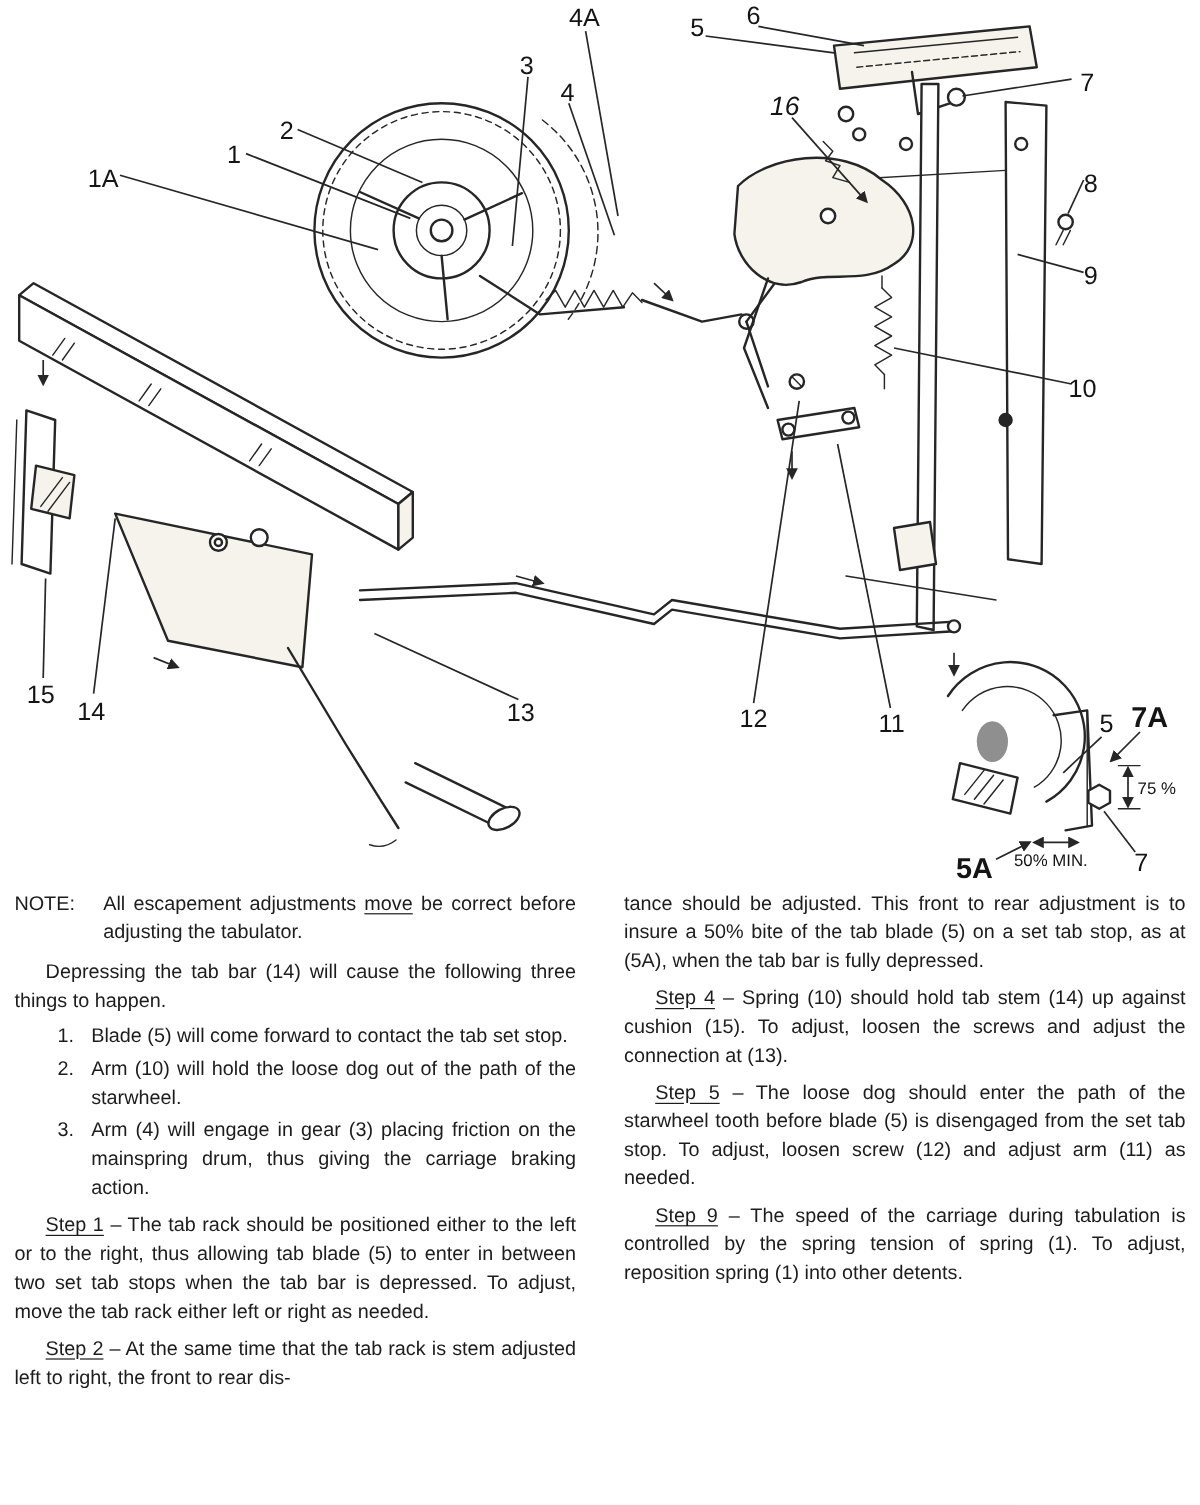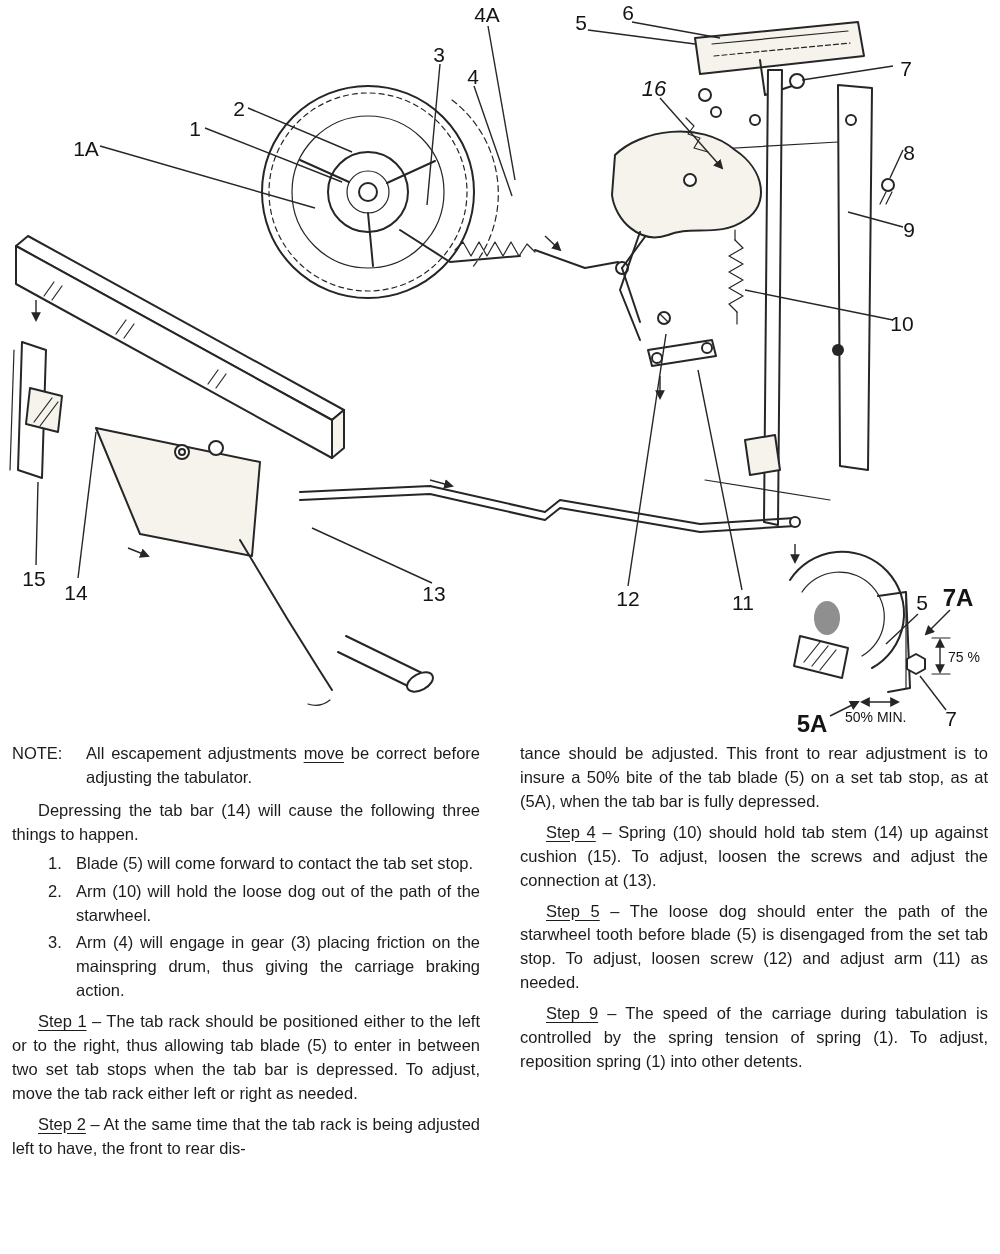--- a/index.html
+++ b/index.html
@@ -254,21 +254,21 @@
       <div class="li">
         <span class="li-num">2.</span>
         <span class="li-text">Arm (10) will hold the loose dog out of the path of the starwheel.</span>
       </div>
       <div class="li">
         <span class="li-num">3.</span>
         <span class="li-text">Arm (4) will engage in gear (3) placing friction on the mainspring drum, thus giving the carriage braking action.</span>
       </div>
 
       <p class="step"><span class="step-label">Step 1</span><span> – The tab rack should be positioned either to the left or to the right, thus allowing tab blade (5) to enter in between two set tab stops when the tab bar is depressed. To adjust, move the tab rack either left or right as needed.</span></p>
-      <p class="step"><span class="step-label">Step 2</span><span> – At the same time that the tab rack is being adjusted left to have, the front to rear dis-</span></p>
+      <p class="step"><span class="step-label">Step 2</span><span> – At the same time that the tab rack is stem adjusted left to right, the front to rear dis-</span></p>
     </div>
 
     <div class="col">
       <p>tance should be adjusted. This front to rear adjustment is to insure a 50% bite of the tab blade (5) on a set tab stop, as at (5A), when the tab bar is fully depressed.</p>
 
       <p class="step"><span class="step-label">Step 4</span><span> – Spring (10) should hold tab stem (14) up against cushion (15). To adjust, loosen the screws and adjust the connection at (13).</span></p>
       <p class="step"><span class="step-label">Step 5</span><span> – The loose dog should enter the path of the starwheel tooth before blade (5) is disengaged from the set tab stop. To adjust, loosen screw (12) and adjust arm (11) as needed.</span></p>
       <p class="step"><span class="step-label">Step 9</span><span> – The speed of the carriage during tabulation is controlled by the spring tension of spring (1). To adjust, reposition spring (1) into other detents.</span></p>
     </div>
 

